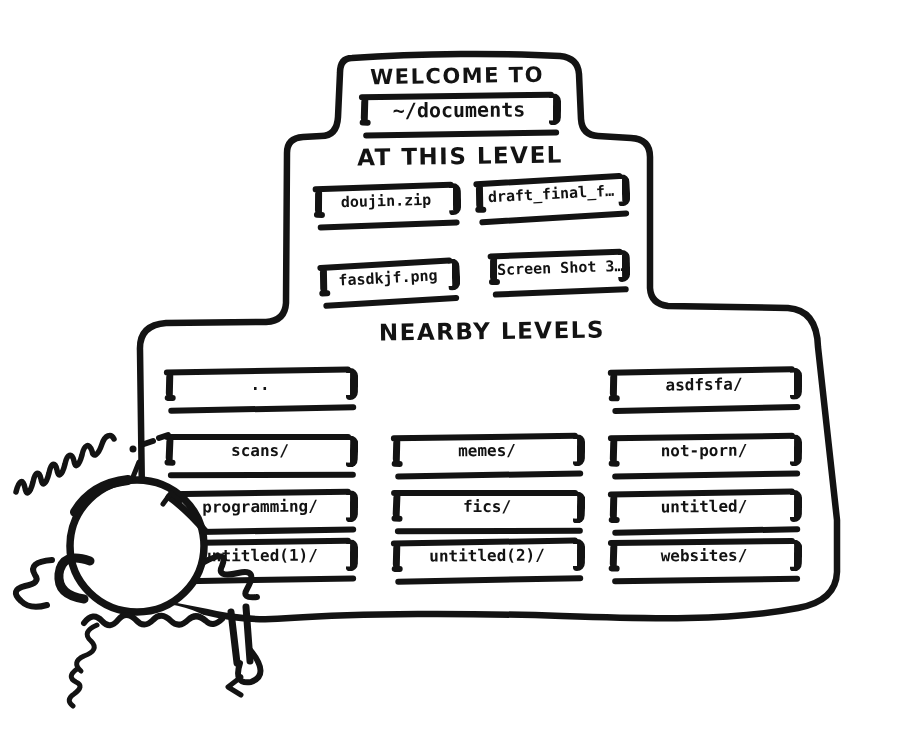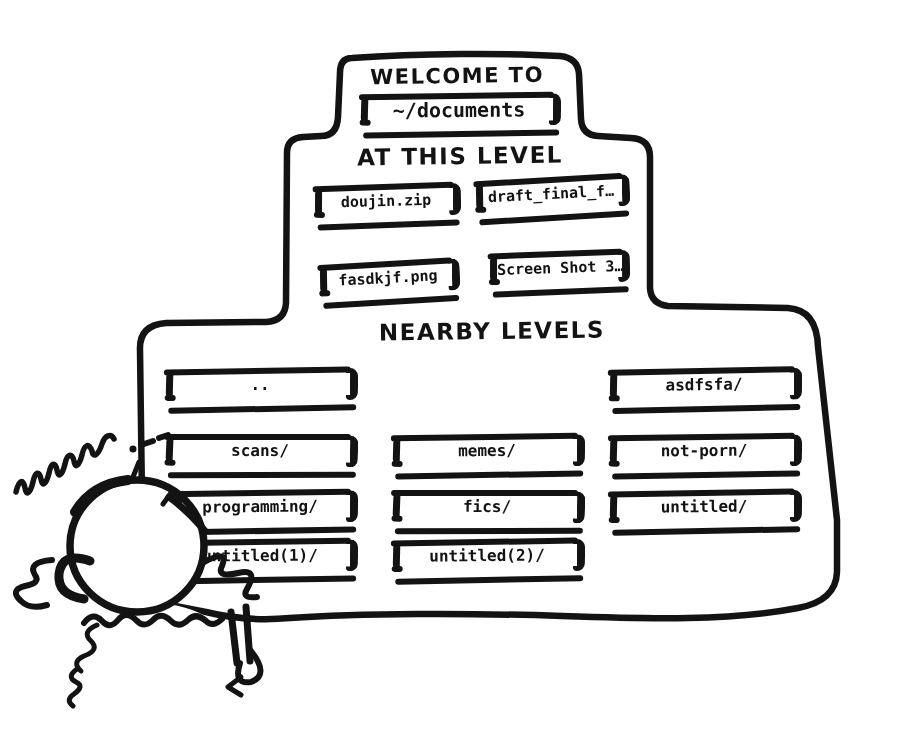--- a/index.html
+++ b/index.html
@@ -204,20 +204,27 @@
     <span class="lbl">untitled(1)/</span>
     <i class="bb"></i>
   </div>
   <div class="sk" style="left:400px; top:541px; width:174px; transform:rotate(-0.6deg);">
     <i class="tb"></i>
       <i class="lb"></i>
       <i class="rb"></i>
     <span class="lbl">untitled(2)/</span>
     <i class="bb"></i>
   </div>
+  <div class="sk" style="left:617px; top:541px; width:174px; transform:rotate(-0.3deg);">
+    <i class="tb"></i>
+      <i class="lb"></i>
+      <i class="rb"></i>
+    <span class="lbl">websites/</span>
+    <i class="bb"></i>
+  </div>
 
   <svg class="layer" style="left:0; top:400px;" width="300" height="329" viewBox="0 400 300 329">
     <g fill="none" stroke="#131313" stroke-linecap="round" stroke-linejoin="round">
 
       <ellipse cx="145" cy="650" rx="85" ry="48" fill="#ffffff" stroke="none"></ellipse>
 
       <ellipse cx="137" cy="546" rx="67" ry="66" fill="#ffffff" stroke-width="7.5"></ellipse>
       <path d="M 75 512 Q 92 484 128 480" stroke-width="10"></path>
       <path d="M 133 477 L 139 462" stroke-width="5"></path>
       <path d="M 205 531 Q 186 509 169 497" stroke-width="7"></path>

